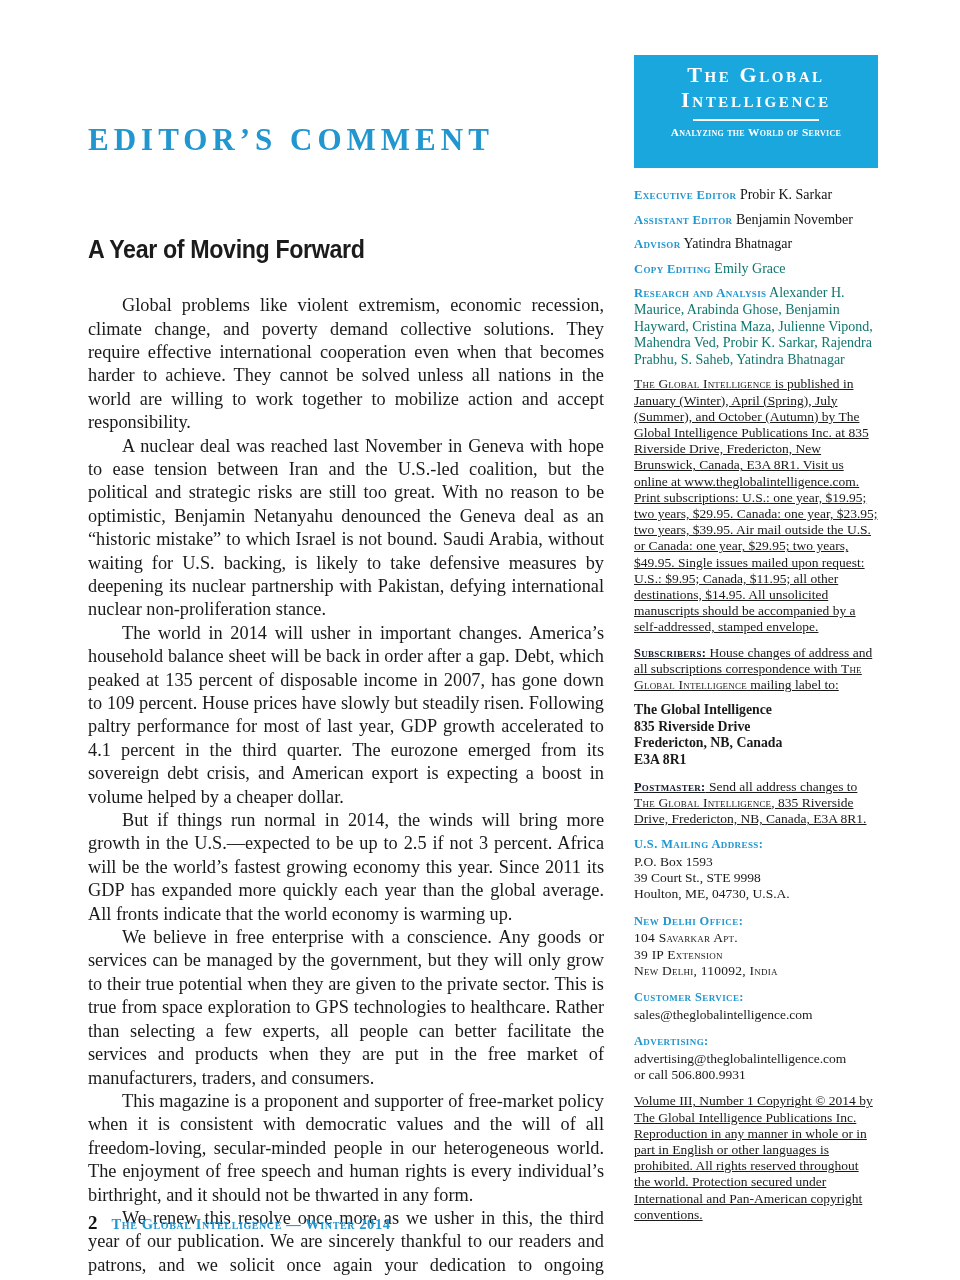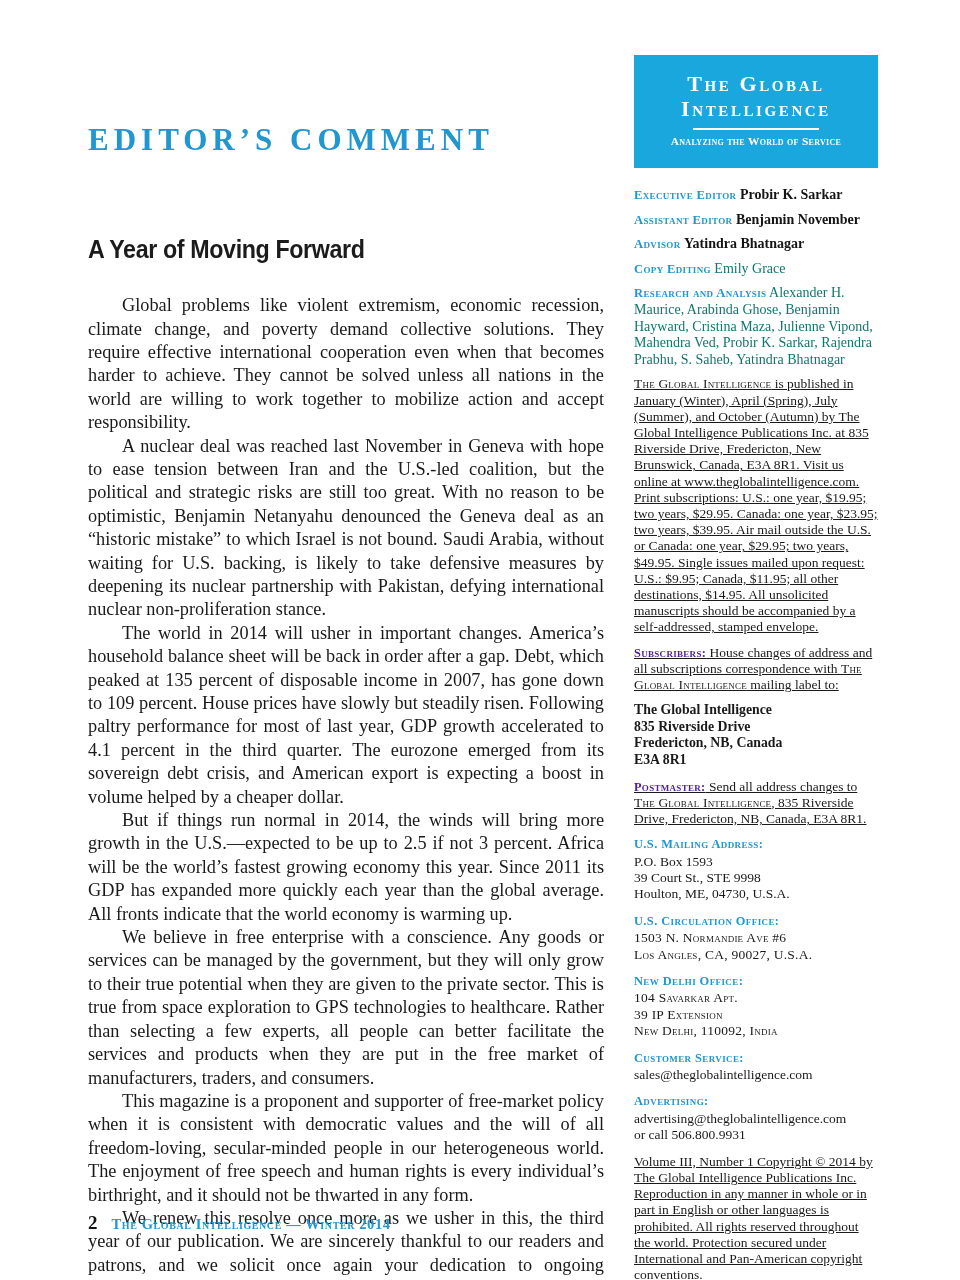--- a/index.html
+++ b/index.html
@@ -90,21 +90,21 @@
     left: 634px;
     top: 55px;
     width: 244px;
   }
 
   #masthead-box {
     background: #1aa7de;
     width: 244px;
     height: 113px;
     box-sizing: border-box;
-    padding-top: 16px;
+    padding-top: 7px;
     text-align: center;
     color: #ffffff;
   }
   #masthead-line1, #masthead-line2 {
     font-family: "Liberation Serif", serif;
     font-variant: small-caps;
     font-weight: bold;
     font-size: 22px;
     letter-spacing: 2.6px;
     line-height: 25px;
@@ -137,21 +137,21 @@
     line-height: 16.6px;
   }
   .credit-label {
     font-variant: small-caps;
     font-weight: bold;
     color: #2196cf;
     letter-spacing: 0.35px;
     font-size: 12.6px;
   }
   .credit-name {
-    font-weight: bold;
+    font-weight: normal;
     color: #141414;
     text-align: center;
   }
   .credit-name-plain {
     font-weight: normal;
     color: #0f766e;
     text-align: right;
   }
 
   .sidebar-para {
@@ -162,21 +162,21 @@
     color: #1a1a1a;
     text-decoration: underline;
   }
   .sc {
     font-variant: small-caps;
     letter-spacing: 0.2px;
   }
   .inline-label {
     font-variant: small-caps;
     font-weight: bold;
-    color: #4c1d95;
+    color: #0f172a;
     letter-spacing: 0.3px;
     font-size: 12.4px;
   }
   .block-label {
     font-variant: small-caps;
     font-weight: bold;
     color: #2196cf;
     letter-spacing: 0.4px;
     font-size: 12.4px;
     display: block;
@@ -275,25 +275,20 @@
       <span class="inline-label">Postmaster:</span><span> Send all address changes to </span><span class="sc">The Global Intelligence</span><span>, 835 Riverside Drive, Fredericton, NB, Canada, E3A 8R1.</span>
     </p>
 
     <div class="addr-block">
       <span class="block-label">U.S. Mailing Address:</span>
       <div>P.O. Box 1593</div>
       <div>39 Court St., STE 9998</div>
       <div>Houlton, ME, 04730, U.S.A.</div>
     </div>
 
-    <div class="addr-block">
-      <span class="block-label">U.S. Circulation Office:</span>
-      <div class="addr-sc">1503 N. Normandie Ave #6</div>
-      <div class="addr-sc">Los Angles, CA, 90027, U.S.A.</div>
-    </div>
 
     <div class="addr-block">
       <span class="block-label">New Delhi Office:</span>
       <div class="addr-sc">104 Savarkar Apt.</div>
       <div class="addr-sc">39 IP Extension</div>
       <div class="addr-sc">New Delhi, 110092, India</div>
     </div>
 
     <div class="addr-block">
       <span class="block-label">Customer Service:</span>

